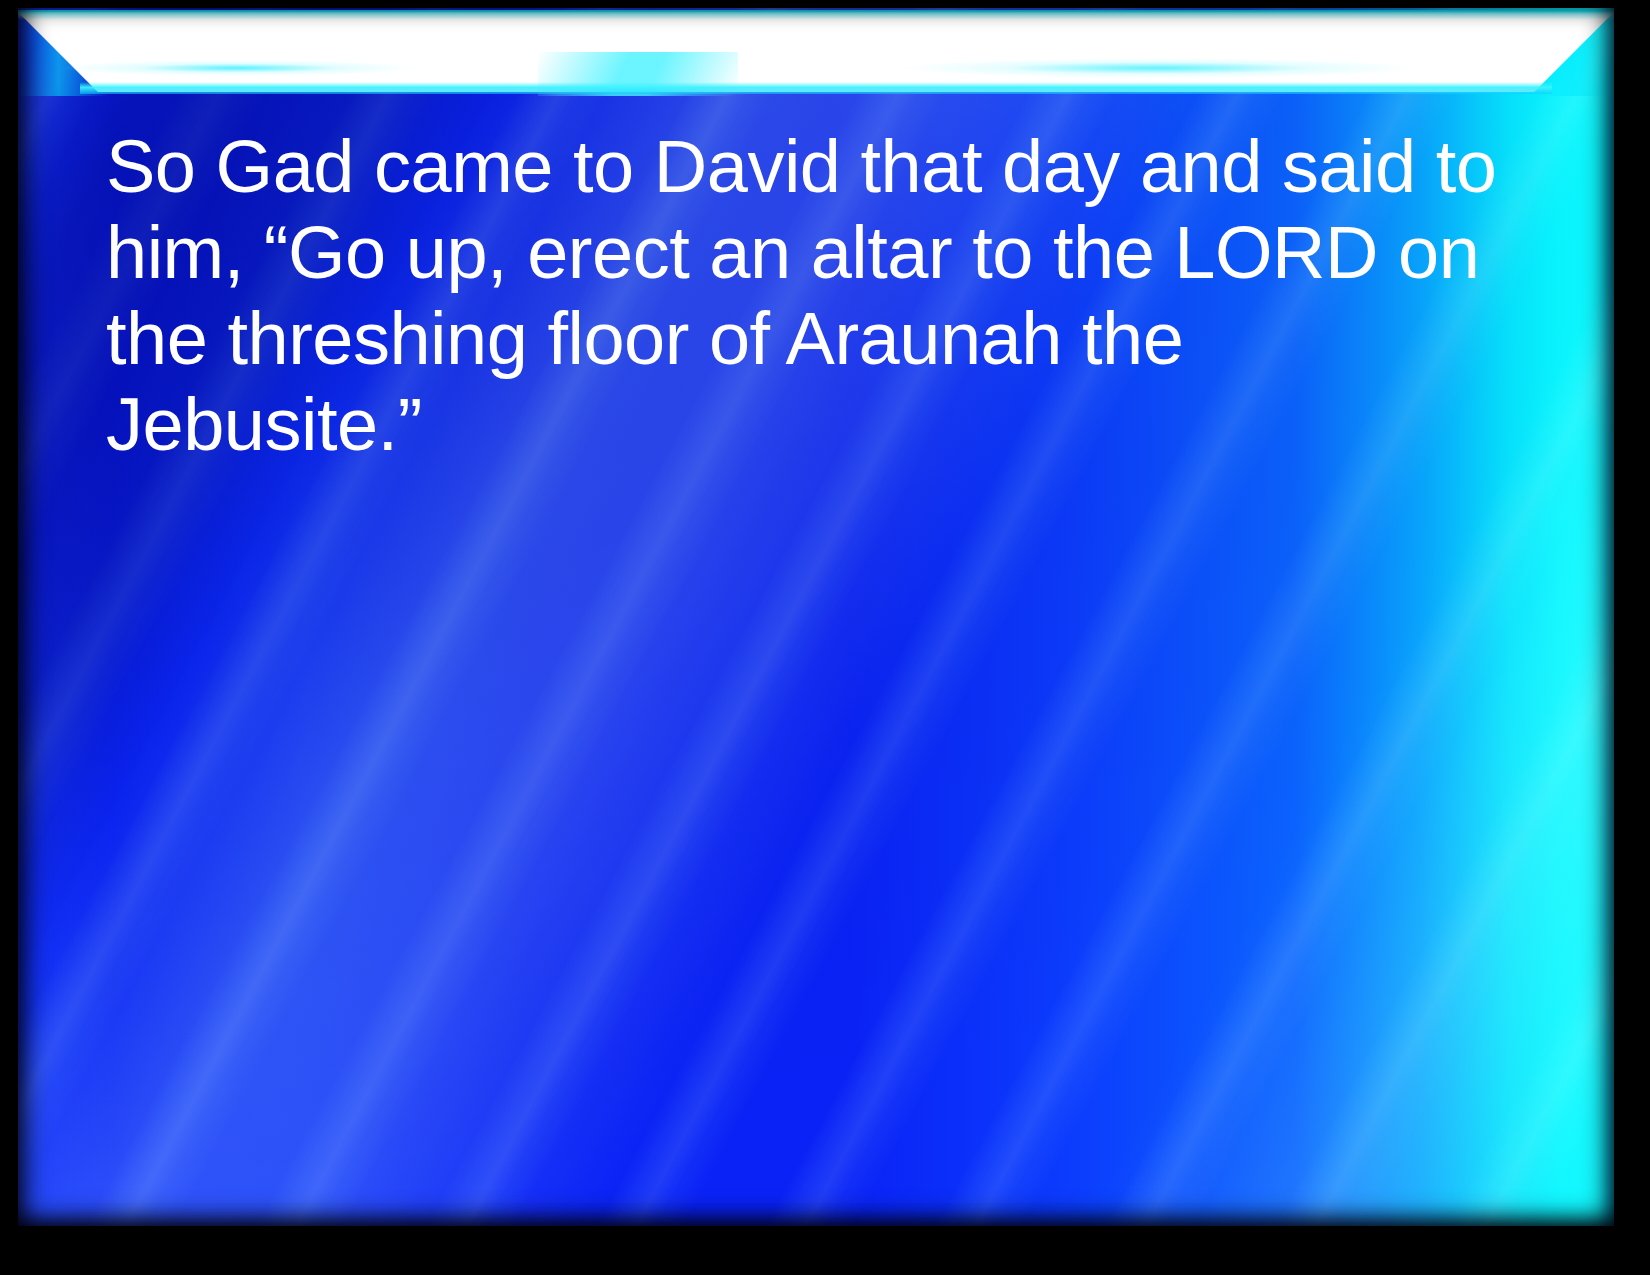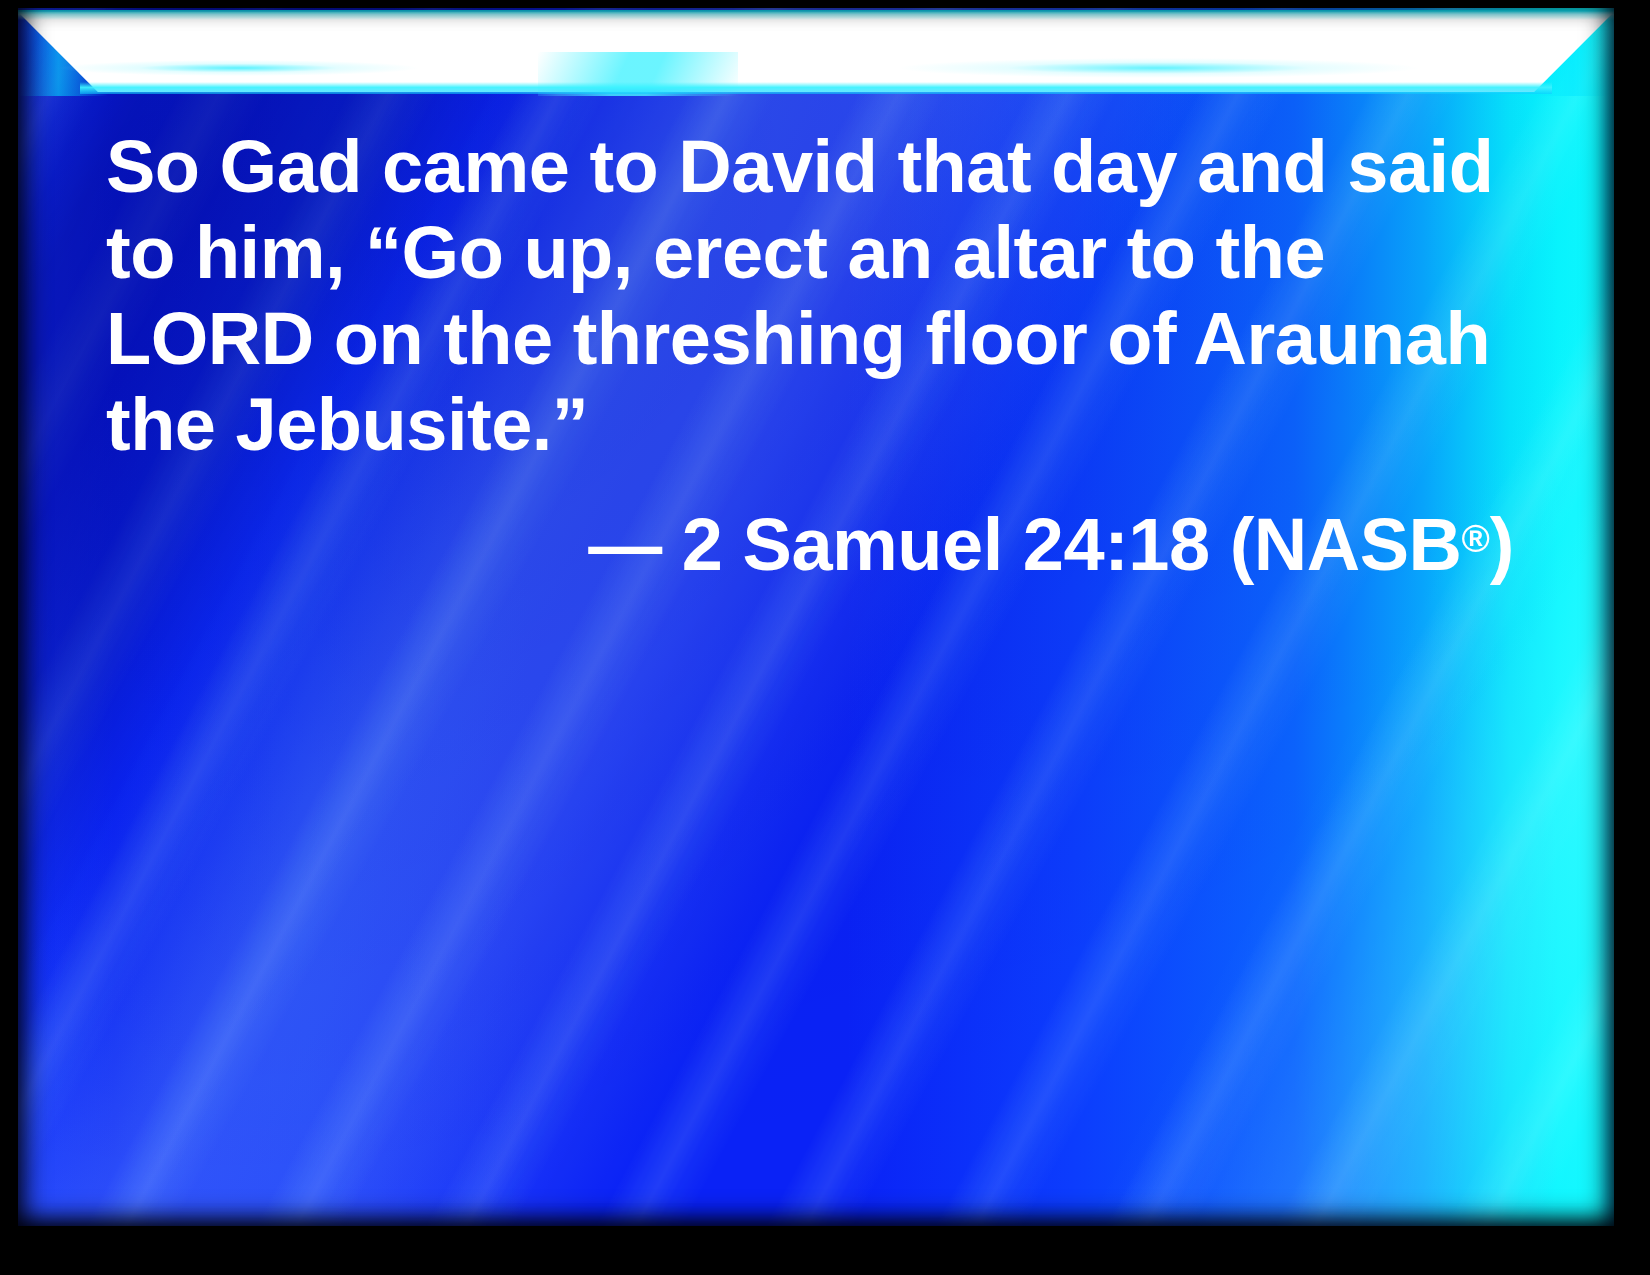--- a/index.html
+++ b/index.html
@@ -245,21 +245,21 @@
     position: absolute;
     left: 88px;
     top: 116px;
     width: 1410px;
     z-index: 5;
   }
   #verse-text {
     margin: 0;
     color: #ffffff;
     font-family: "Liberation Sans Narrow", "Liberation Sans", sans-serif;
-    font-weight: bold;
+    font-weight: normal;
     font-size: 74px;
     line-height: 86px;
     letter-spacing: -0.5px;
     text-align: left;
     white-space: pre-wrap;
   }
   #attribution {
     margin: 0;
     margin-top: 28px;
     color: #ffffff;
@@ -297,19 +297,18 @@
       <div class="band-shape"></div>
       <div class="band-glow-top"></div>
       <div class="band-wisp-a"></div>
       <div class="band-wisp-b"></div>
       <div class="band-wisp-c"></div>
       <div class="band-glow-bottom"></div>
     </div>
 
     <div id="verse-block">
       <p id="verse-text">So Gad came to David that day and said to him, “Go up, erect an altar to the LORD on the threshing floor of Araunah the Jebusite.”</p>
-      <p id="attribution"><span>—</span> <span>2 Samuel 24:18</span> <span>(NASB</span><span class="reg-mark">®</span><span>)</span></p>
     </div>
 
     <div class="bg-edges"></div>
   </div>
 
 </div>
 
 </body></html>

